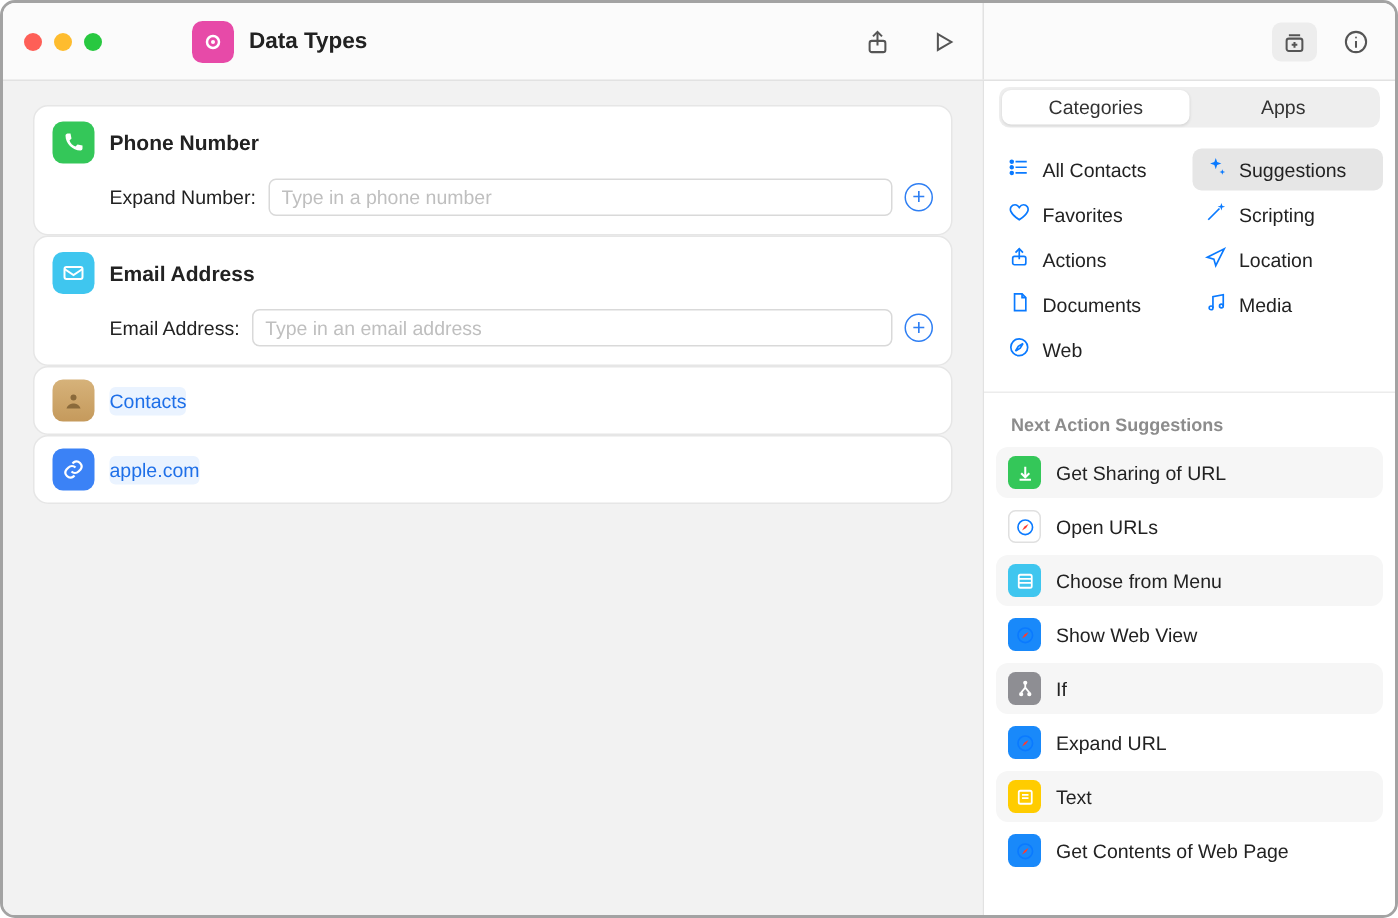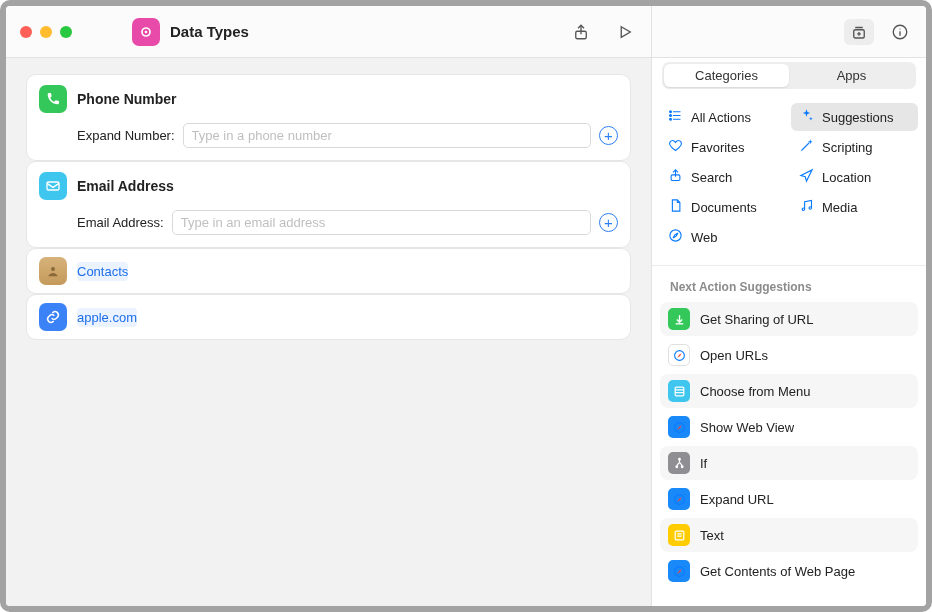--- a/index.html
+++ b/index.html
@@ -8,21 +8,21 @@
     font-size: 13px;
     color: #222;
     background: #fff;
     width: 932px;
     height: 612px;
     overflow: hidden;
   }
   .window {
     width: 932px;
     height: 612px;
-    border: 6px solid #a3a3a3;
+    border: 2px solid #a3a3a3;
     border-radius: 10px;
     display: flex;
     flex-direction: column;
     overflow: hidden;
   }
   .traffic-lights { display: flex; gap: 8px; margin-right: 60px; }
   .tl { width: 12px; height: 12px; border-radius: 50%; }
   .tl.red { background: #fe5f57; }
   .tl.yellow { background: #febc2e; }
   .tl.green { background: #28c840; }
@@ -296,21 +296,21 @@
       </div>
 
       <div class="cats" id="cats">
           <div class="cat">
             <span><svg viewBox="0 0 24 24" class="blue-stroke">
                 <path d="M8 6h12M8 12h12M8 18h12"></path>
                 <circle cx="4" cy="6" r="1.5" class="blue-fill"></circle>
                 <circle cx="4" cy="12" r="1.5" class="blue-fill"></circle>
                 <circle cx="4" cy="18" r="1.5" class="blue-fill"></circle>
               </svg></span>
-            <span>All Actions</span>
+            <span>All Contacts</span>
           </div>
           <div class="cat selected">
             <span><svg viewBox="0 0 24 24" class="blue-fill">
                 <path d="M12 2l1.5 4.5L18 8l-4.5 1.5L12 14l-1.5-4.5L6 8l4.5-1.5zM19 14l.8 2.2L22 17l-2.2.8L19 20l-.8-2.2L16 17l2.2-.8z"></path>
               </svg></span>
             <span>Suggestions</span>
           </div>
           <div class="cat">
             <span><svg viewBox="0 0 24 24" class="blue-stroke">
                 <path d="M12 20s-7-4.5-9-9c-1.5-3.5 1-7 4.5-7 2 0 3.5 1.5 4.5 3 1-1.5 2.5-3 4.5-3 3.5 0 6 3.5 4.5 7-2 4.5-9 9-9 9z"></path>
@@ -323,21 +323,21 @@
                 <path d="M18 2l1 3 3 1-3 1-1 3-1-3-3-1 3-1z" class="blue-fill" stroke="none"></path>
               </svg></span>
             <span>Scripting</span>
           </div>
           <div class="cat">
             <span><svg viewBox="0 0 24 24" class="blue-stroke">
                 <path d="M12 3v11"></path>
                 <path d="M8 7l4-4 4 4"></path>
                 <rect x="5" y="11" width="14" height="9" rx="2"></rect>
               </svg></span>
-            <span>Search</span>
+            <span>Actions</span>
           </div>
           <div class="cat">
             <span><svg viewBox="0 0 24 24" class="blue-stroke">
                 <path d="M3 12l18-9-9 18-2-7z"></path>
               </svg></span>
             <span>Location</span>
           </div>
           <div class="cat">
             <span><svg viewBox="0 0 24 24" class="blue-stroke">
                 <path d="M7 3h8l4 4v14H7z"></path>

